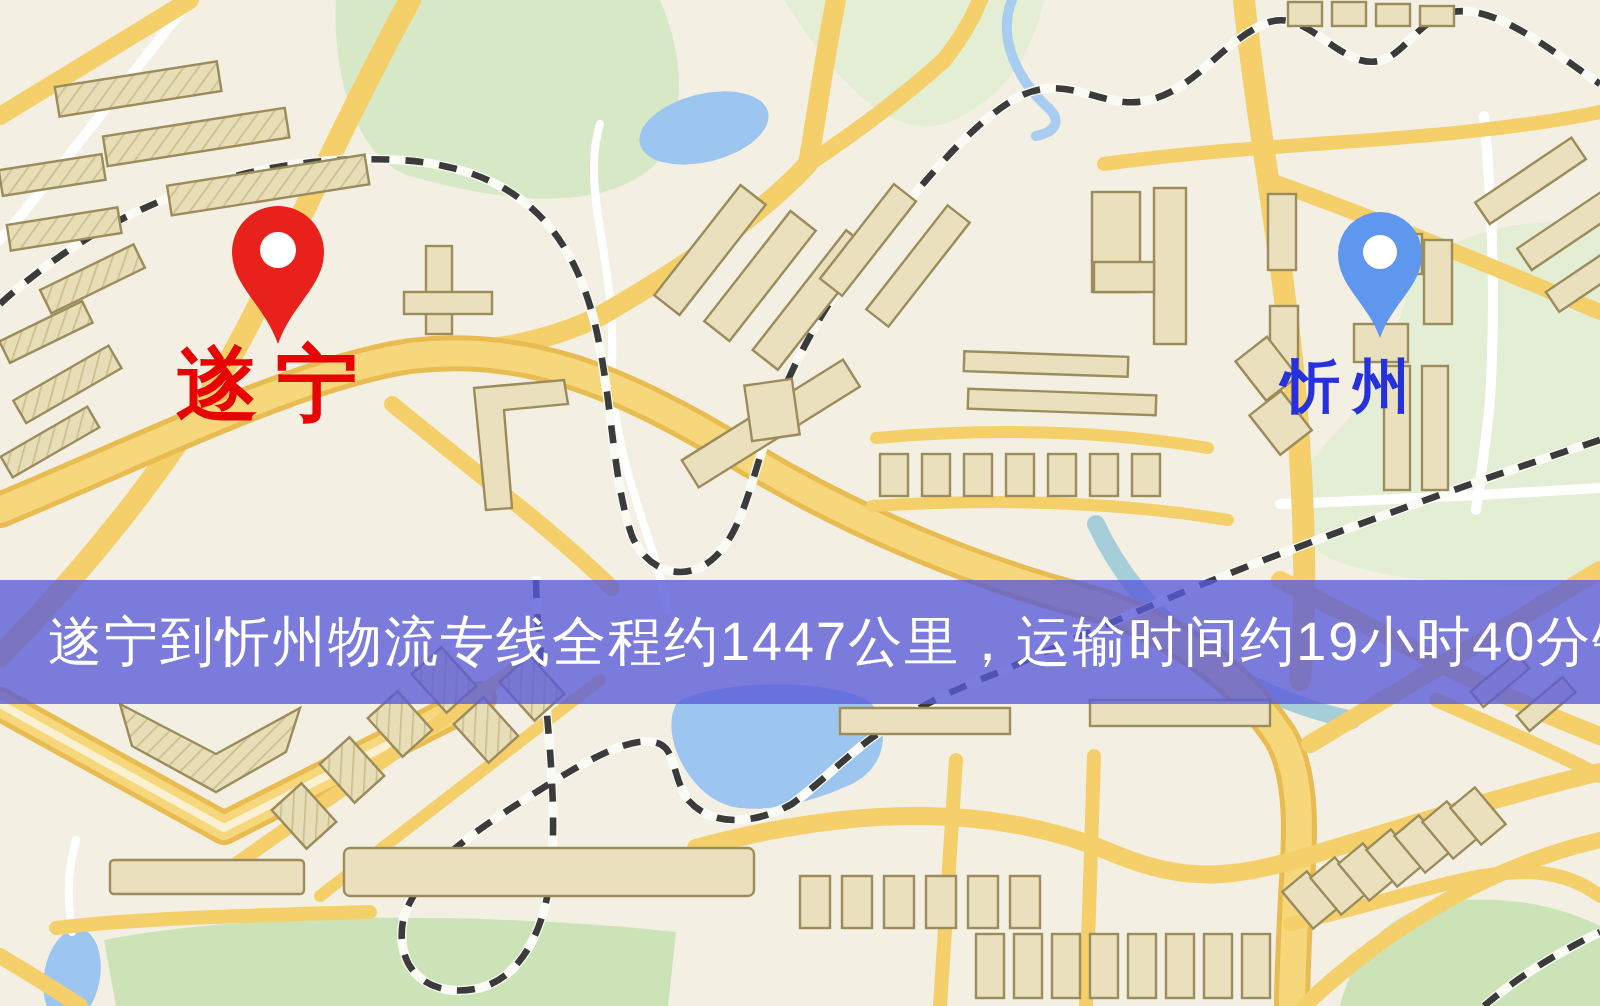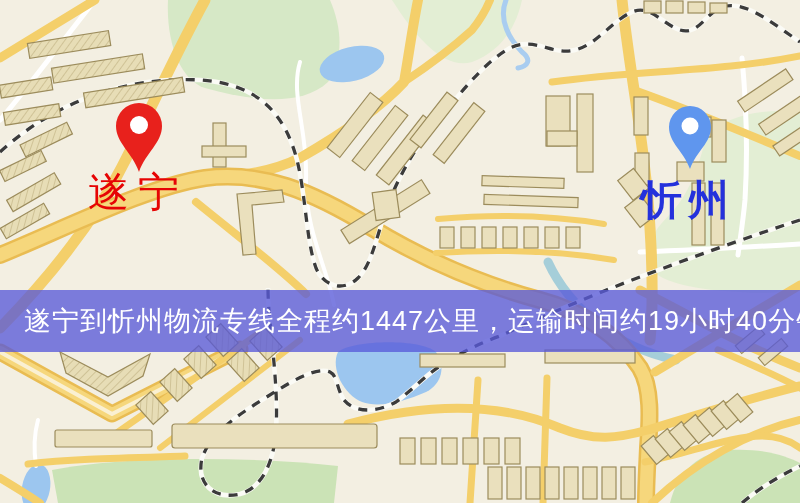--- a/index.html
+++ b/index.html
@@ -33,24 +33,24 @@
     padding-left:24px;box-sizing:border-box;
     letter-spacing:1px;white-space:nowrap;
   }
   
   .pin{position:absolute;}
   .pin-origin{left:111px;top:100px;width:56px;height:74px;}
   .pin-dest{left:664px;top:103px;width:52px;height:68px;}
   
   .city-label{
     position:absolute;font-family:"Liberation Serif","DejaVu Serif",serif;
-    font-weight:400;line-height:1;white-space:nowrap;
+    font-weight:700;line-height:1;white-space:nowrap;
   }
   .label-origin{left:88px;top:172px;font-size:41px;letter-spacing:9px;color:#e60404;}
-  .label-dest{left:641px;top:180px;font-size:41px;letter-spacing:6px;color:#2431dc;font-weight:600;}
+  .label-dest{left:641px;top:180px;font-size:29px;letter-spacing:6px;color:#2431dc;font-weight:600;}
 </style>
 </head>
 <body>
 
 <div class="stage">
 
   <svg class="map" width="800" height="503" viewBox="0 0 800 503">
     <defs>
       <pattern id="hatch" width="6" height="6" patternUnits="userSpaceOnUse" patternTransform="rotate(45)">
         <rect width="6" height="6" fill="#e7ddb6"></rect>

